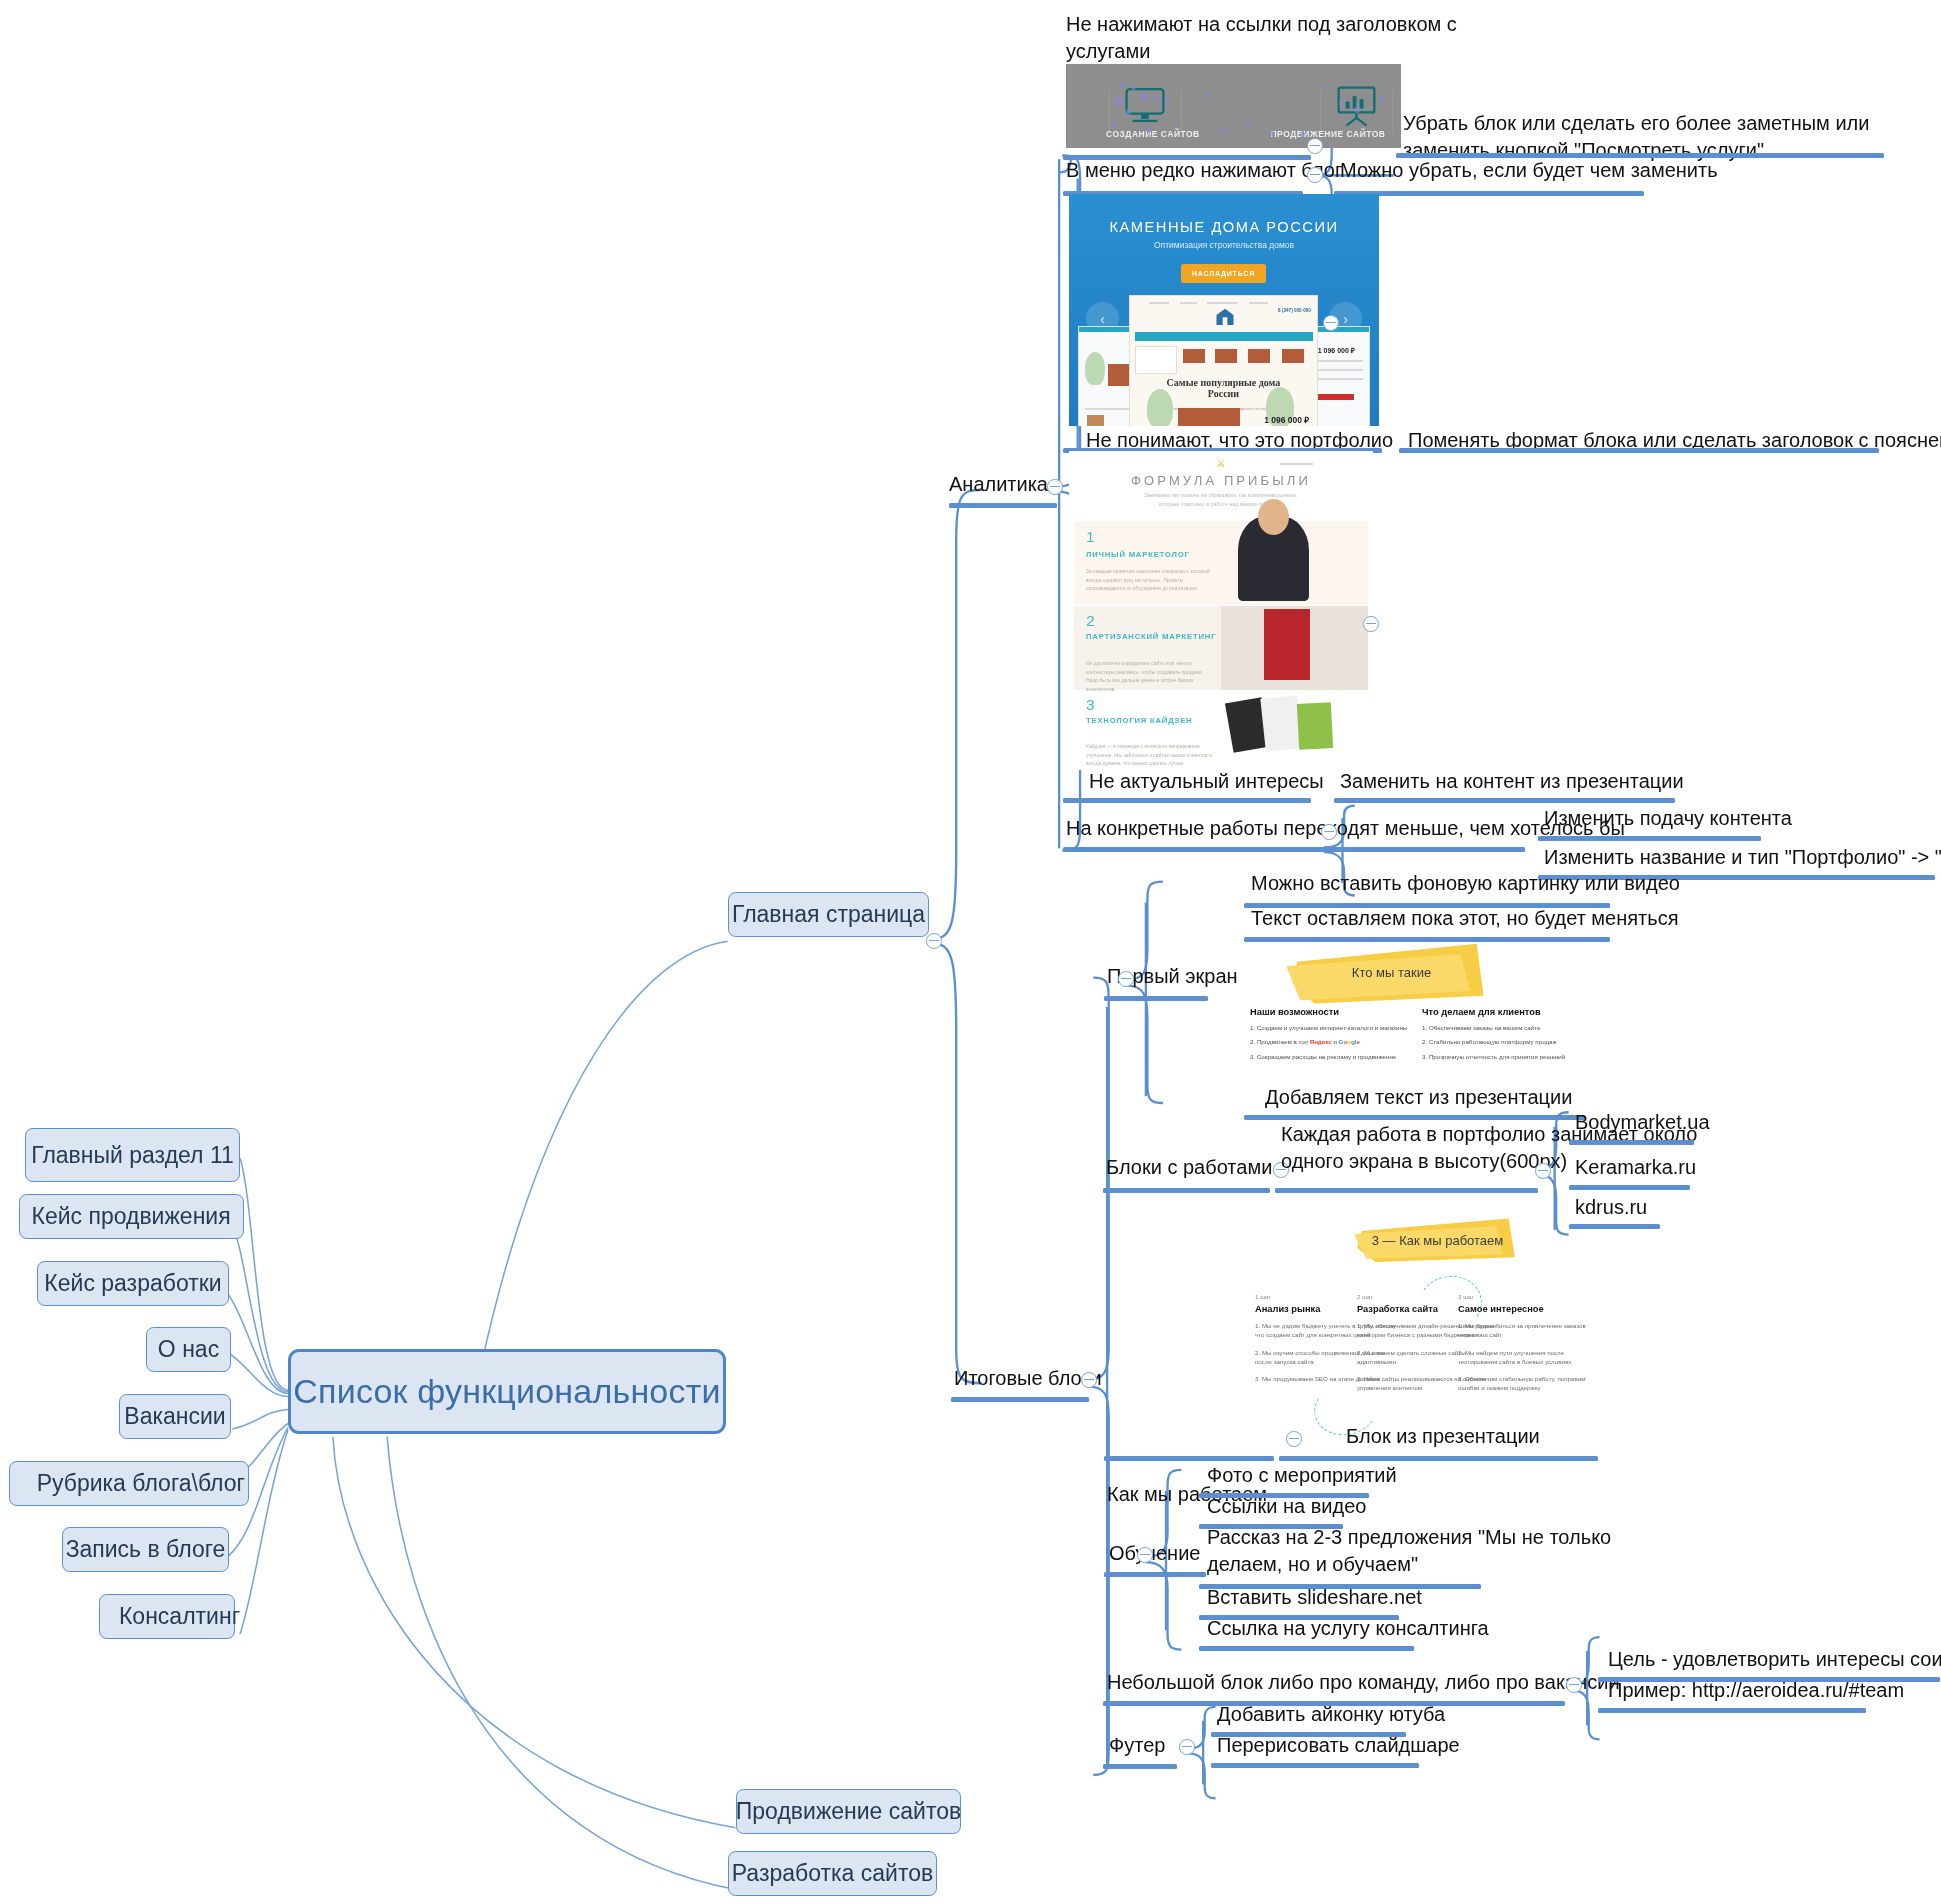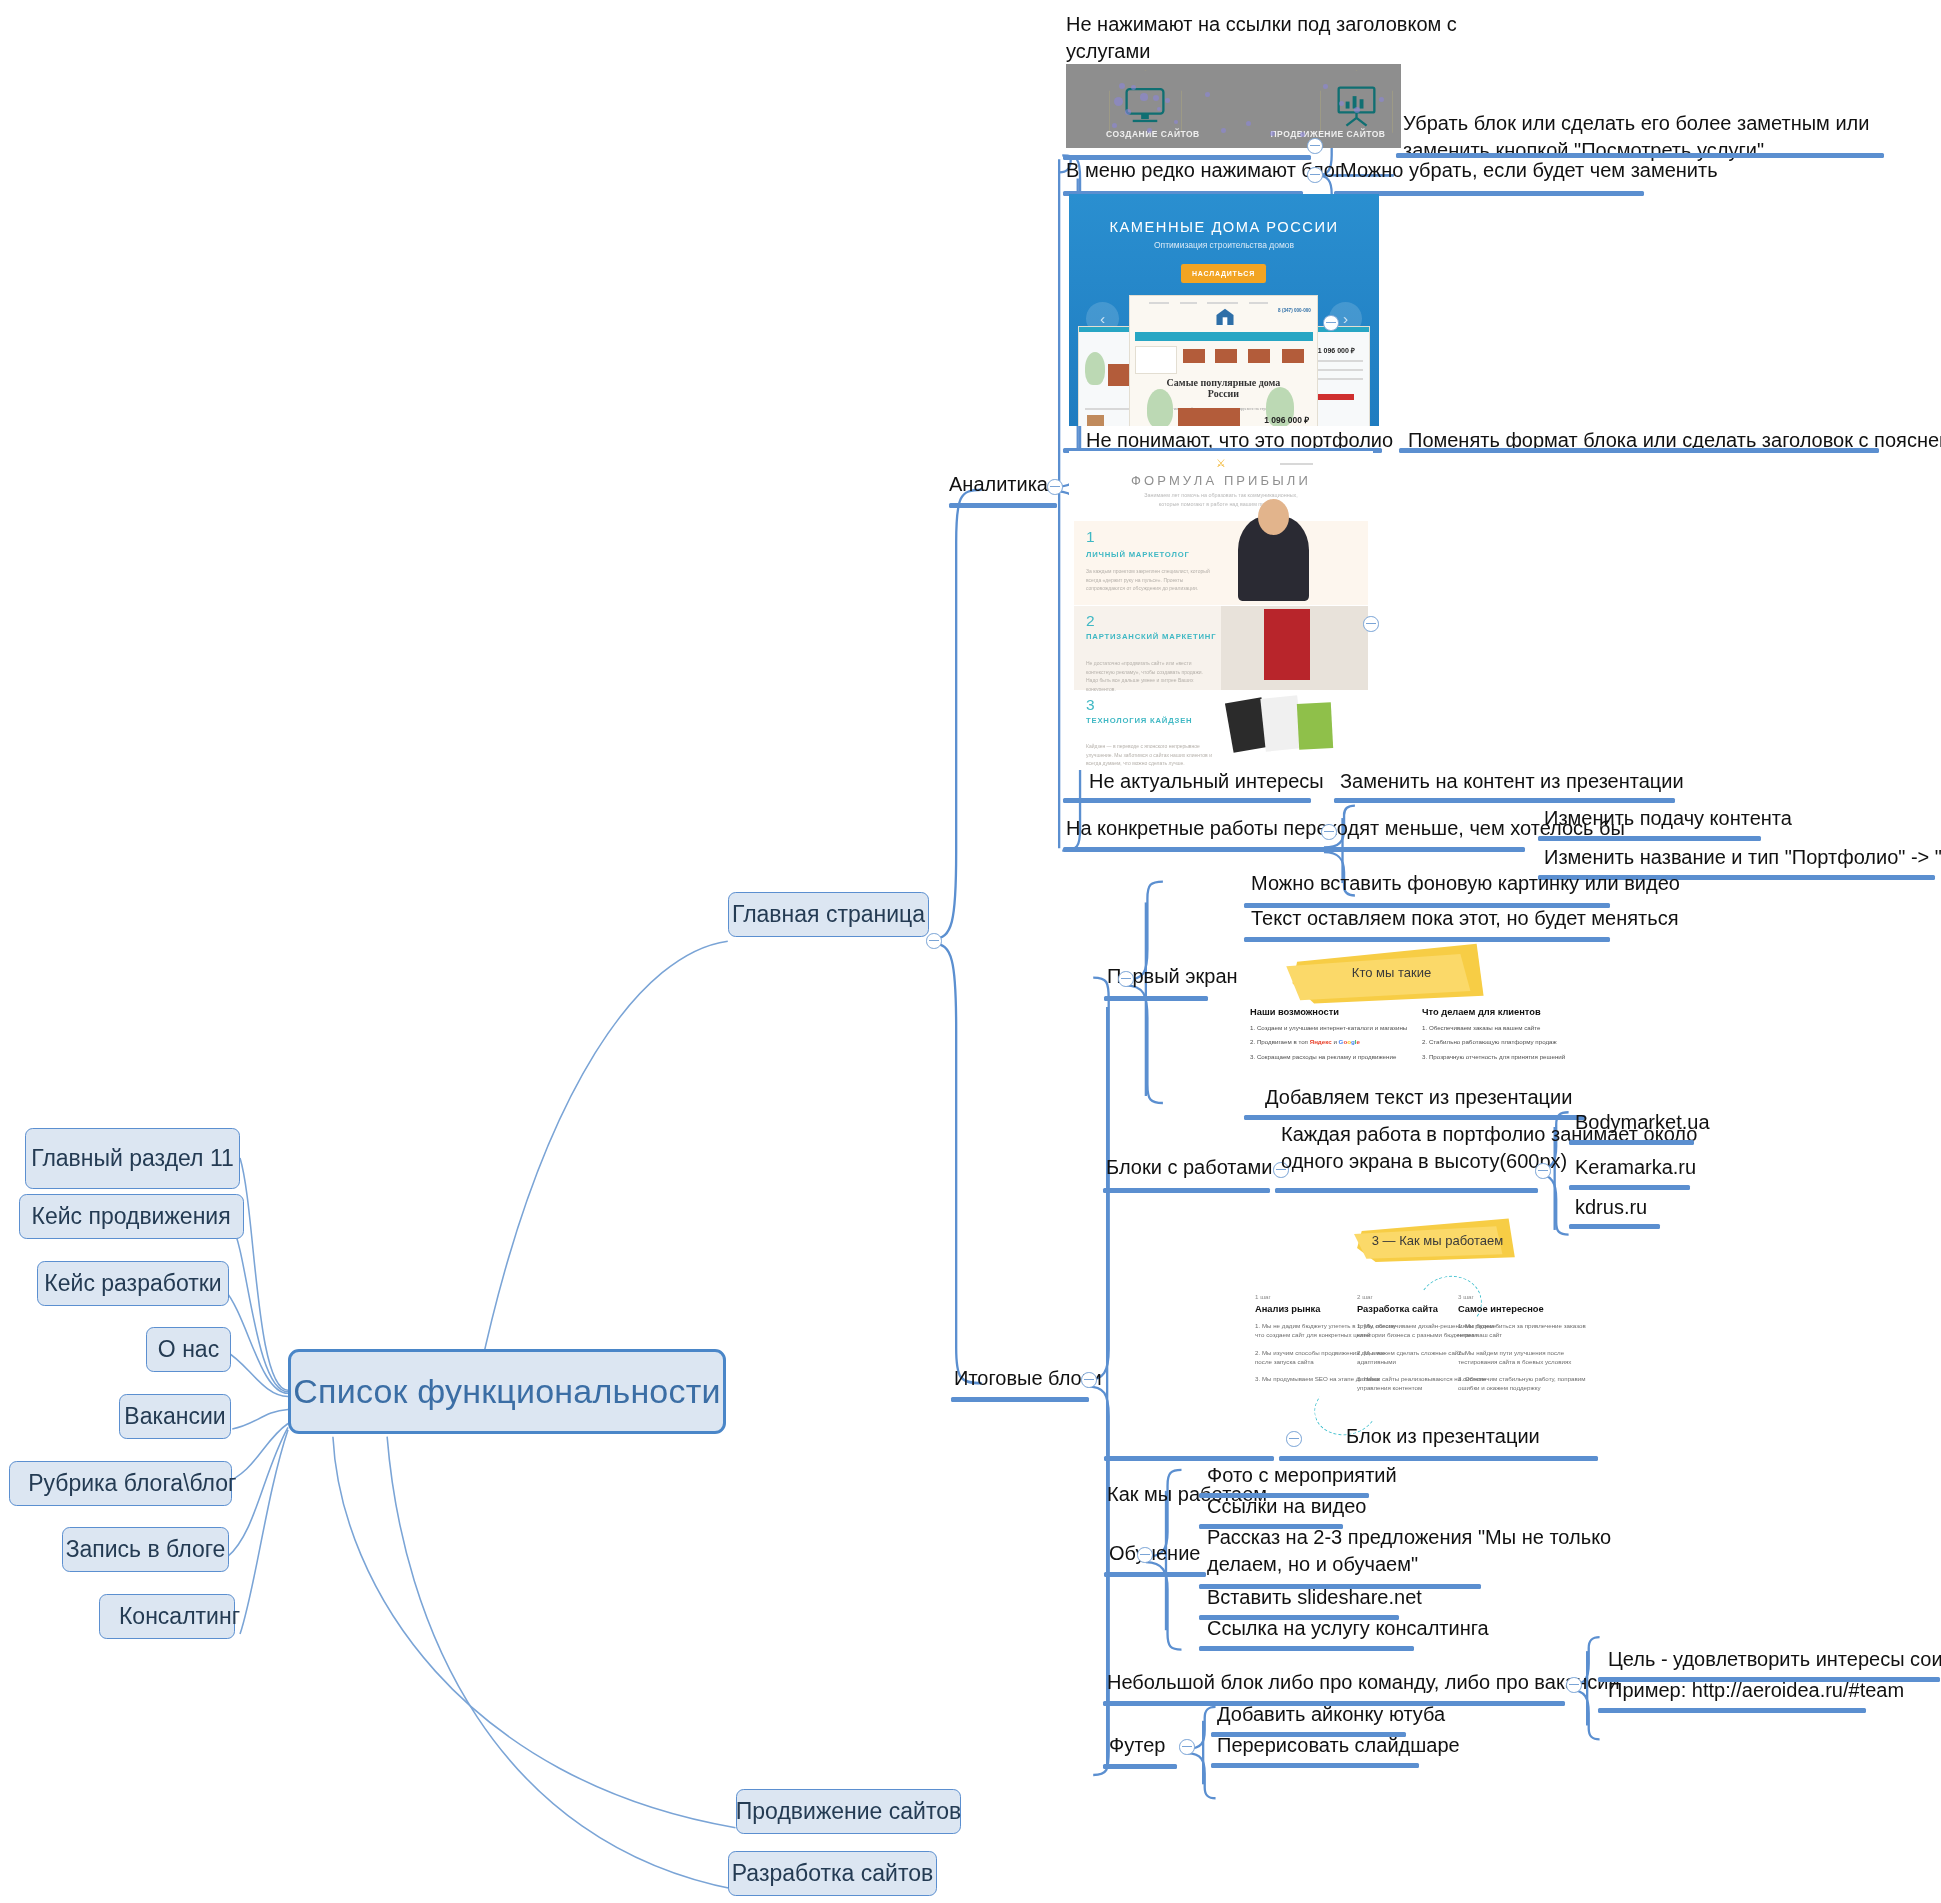--- a/index.html
+++ b/index.html
@@ -204,41 +204,41 @@
       <path d="M1710 1094 C1730 1094, 1736 1086, 1736 1070 L1736 1052 C1736 1044, 1740 1040, 1750 1040"></path>
       <path d="M1710 1100 C1730 1100, 1736 1110, 1736 1126 L1736 1144 C1736 1152, 1740 1156, 1750 1156"></path>
       <path d="M1734 1056 L1734 1140"></path>
     </g>
   </svg>
 
   <div class="central" style="left:288px;top:1349px;width:438px;height:85px;">
     <span>Список функциональности</span>
   </div>
 
-  <div class="boxnode" style="left:25px;top:1128px;width:215px;height:61px;">
+  <div class="boxnode" style="left:25px;top:1128px;width:215px;height:54px;">
     <span>Главный раздел 11</span>
     </div>
 
   <div class="boxnode" style="left:18.6px;top:1194px;width:225px;height:45px;">
     <span>Кейс продвижения</span>
     </div>
 
   <div class="boxnode" style="left:37px;top:1261px;width:192px;height:45px;">
     <span>Кейс разработки</span>
     </div>
 
   <div class="boxnode" style="left:146px;top:1327px;width:85px;height:45px;">
     <span>О нас</span>
     </div>
 
   <div class="boxnode" style="left:119px;top:1394px;width:112px;height:45px;">
     <span>Вакансии</span>
     </div>
 
-  <div class="boxnode" style="left:9.3px;top:1461px;width:223px;height:45px;padding-left:34px;">
+  <div class="boxnode" style="left:9.3px;top:1461px;width:240px;height:45px;padding-left:34px;">
     <span>Рубрика блога\блог</span>
     </div>
 
   <div class="boxnode" style="left:62px;top:1527px;width:167px;height:45px;">
     <span>Запись в блоге</span>
     </div>
 
   <div class="boxnode" style="left:99px;top:1594px;width:136px;height:45px;padding-left:36px;">
     <span>Консалтинг</span>
     </div>

